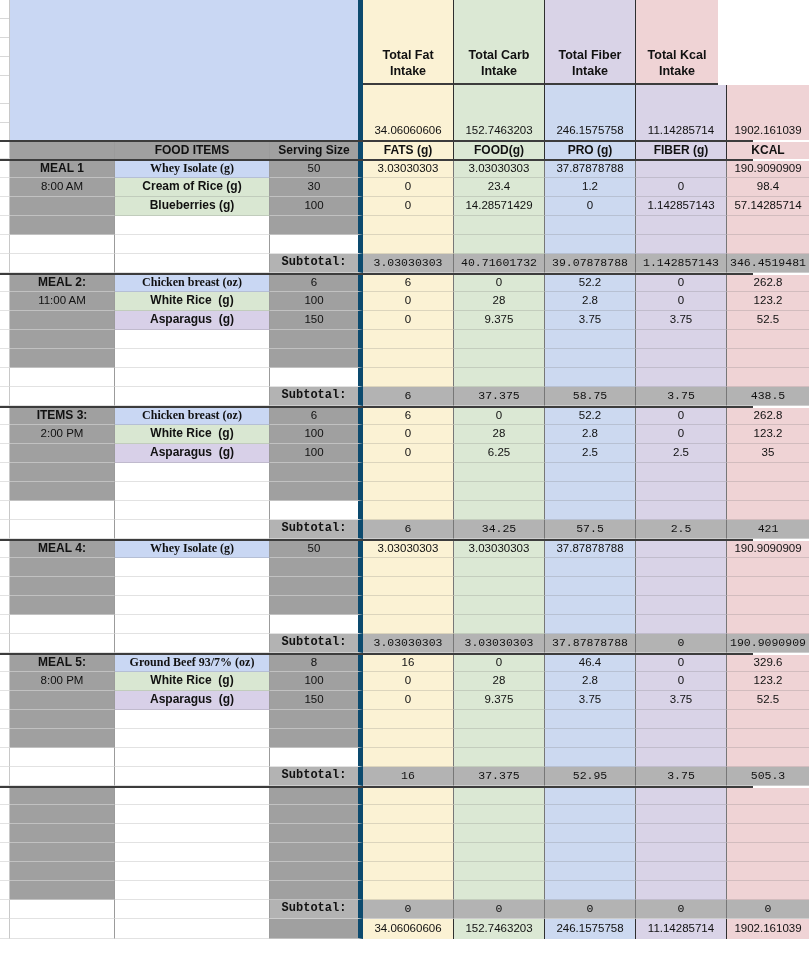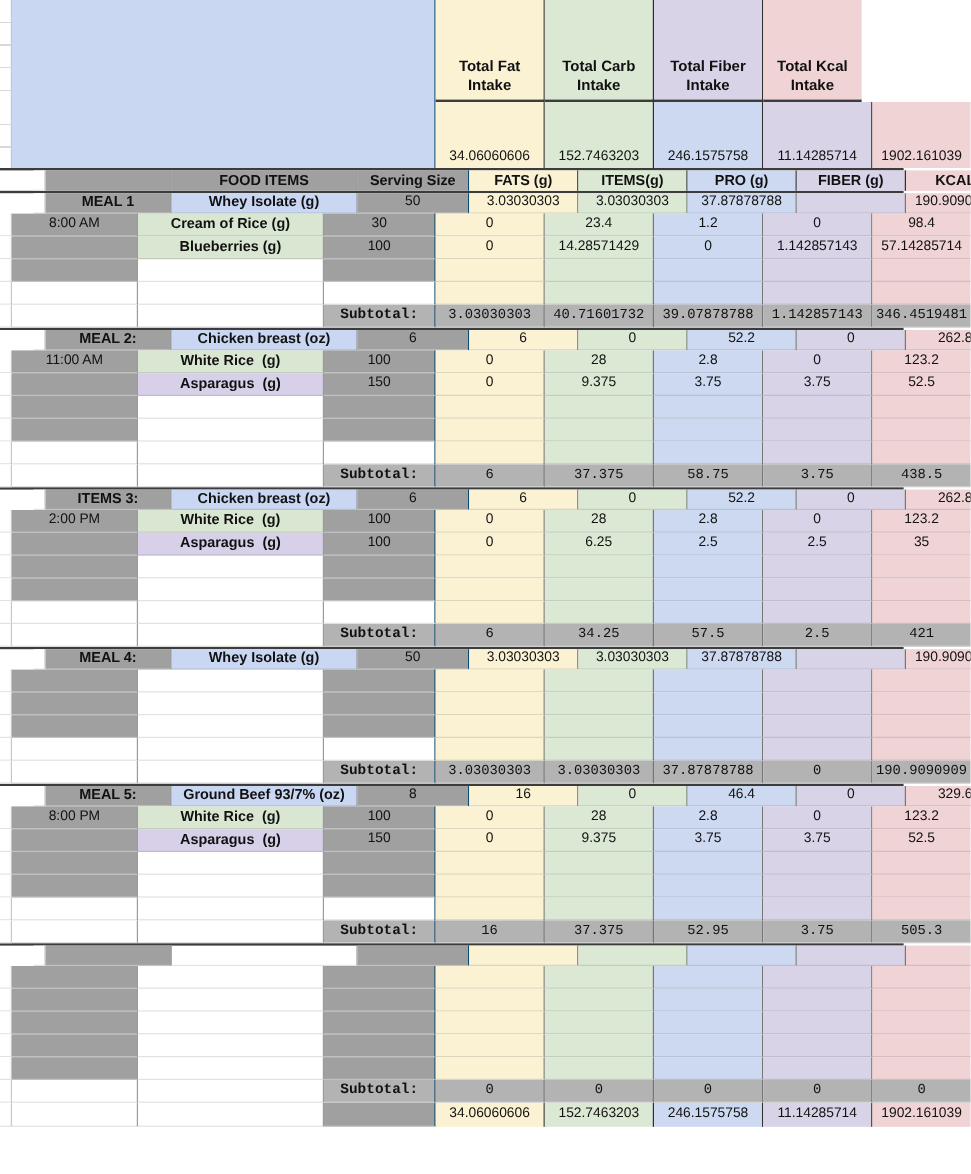--- a/index.html
+++ b/index.html
@@ -1,36 +1,36 @@
 <!DOCTYPE html>
 <html style="--fat: #fbf2d4; --carb: #dbe8d4; --pro: #ccd9f0; --fiber: #d9d3e7; --kcal: #efd3d5; --header_blue: #c9d7f3; --food_blue: #c9d7f3; --food_green: #d9e7d2; --food_purple: #d8d0e8; --gray_cell: #a0a0a0; --gray_sub: #b3b3b3;"><head>
 <meta charset="utf-8">
 <style>
   html,body{margin:0;padding:0;background:#ffffff;}
   body{font-family:"Liberation Sans", sans-serif; color:#111;}
   #sheet{width:809px;height:978px;overflow:hidden;background:#ffffff;position:relative;}
   .row{display:flex;width:753px;box-sizing:border-box;}
   .h19{height:19px;}
-  .tT{border-top:2px solid #3c3c3c;padding-left:28px;}
+  .tT{border-top:2px solid #3c3c3c;}
   .c{box-sizing:border-box;flex-shrink:0;display:flex;align-items:center;justify-content:center;overflow:hidden;font-size:11.5px;line-height:1.15;}
   .w0{width:10px;} .w1{width:105px;} .w2{width:155px;} .w3{width:93px;}
   .w4{width:91px;text-align:center;} .w5{width:91px;} .w6{width:91px;} .w7{width:91px;} .w8{width:82px;}
   .bold{font-weight:bold;font-size:12px;}
   .num{font-size:11.5px;}
   .pre{white-space:pre;}
   .colA{background:#ffffff;border-right:1px solid #c8c8c8;}
   .colA-lines{background:repeating-linear-gradient(to bottom,#ffffff 0px,#ffffff 18px,#d8d8d8 18px,#d8d8d8 19px);border-right:1px solid #c8c8c8;}
   .bgFat{background:var(--fat);} .bgCarb{background:var(--carb);} .bgPro{background:var(--pro);}
   .bgFiber{background:var(--fiber);} .bgKcal{background:var(--kcal);}
   .bgBlue{background:var(--header_blue);}
   .bgGray{background:var(--gray_cell);}
   .bgSub{background:var(--gray_sub);font-family:Liberation Mono, monospace;}
-  .bgFoodBlue{background:var(--food_blue);} .bgFoodGreen{background:var(--food_green);} .bgFoodPurple{background:var(--food_purple);}
+  .bgFoodBlue{background:var(--food_blue);font-family:Liberation Serif, serif;} .bgFoodGreen{background:var(--food_green);} .bgFoodPurple{background:var(--food_purple);}
   .bR-md{border-right:1px solid #9b9b9b;}
-  .bR-dk{border-right:1px solid #0c4a6e;}
+  .bR-dk{border-right:5px solid #0c4a6e;}
   .bR-g{border-right:1px solid #777777;}
   .bRk{border-right:1px solid #2f2f2f;}
   .bB-w{border-bottom:1px solid #e2e2e2;}
   .bB-gy{border-bottom:1px solid rgba(255,255,255,0.35);}
   .bB-cl{border-bottom:1px solid rgba(110,110,110,0.22);}
   .hB{border-bottom:2px solid #3c3c3c;}
   .vBot{align-items:flex-end;padding-bottom:3px;}
   .hdrLbl{font-weight:bold;font-size:12.5px;text-align:center;line-height:1.3;align-items:flex-end;padding-bottom:4px;}
 </style>
 </head>
@@ -56,21 +56,21 @@
     <div class="c w7 bgFiber num bRk vBot">11.14285714</div>
     <div class="c w8 bgKcal num vBot">1902.161039</div>
   </div>
 
   <div class="row h19 tT">
     <div class="c w0 colA bB-w"></div>
     <div class="c w1 bgGray bR-md"></div>
     <div class="c w2 bgGray bold bR-md">FOOD ITEMS</div>
     <div class="c w3 bgGray bold bR-dk">Serving Size</div>
     <div class="c w4 bgFat bold bRk">FATS (g)</div>
-    <div class="c w5 bgCarb bold bRk">ITEMS(g)</div>
+    <div class="c w5 bgCarb bold bRk">FOOD(g)</div>
     <div class="c w6 bgPro bold bRk">PRO (g)</div>
     <div class="c w7 bgFiber bold bRk">FIBER (g)</div>
     <div class="c w8 bgKcal bold">KCAL</div>
   </div>
 
   <div id="meal-rows">
       <div class="row h19 tT">
         <div class="c w0 colA bB-w"></div>
         <div class="c w1 bR-md bgGray bB-gy bold">MEAL 1</div>
         <div class="c w2 bR-md bold pre bgFoodBlue bB-cl">Whey Isolate (g)</div>

